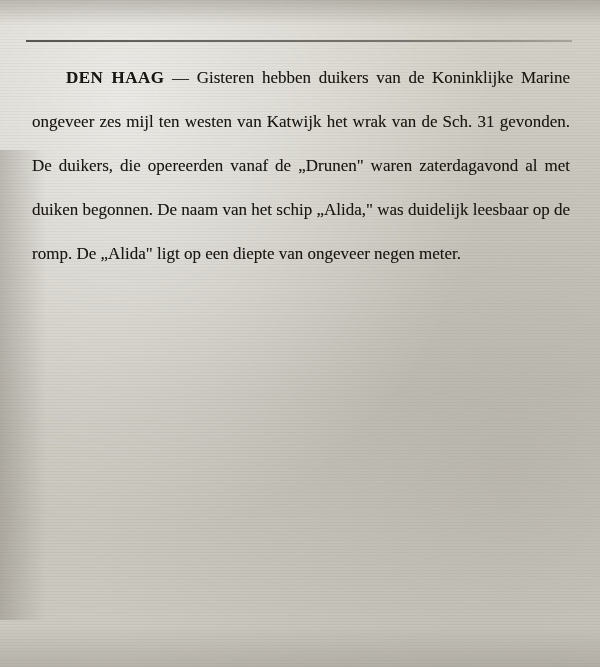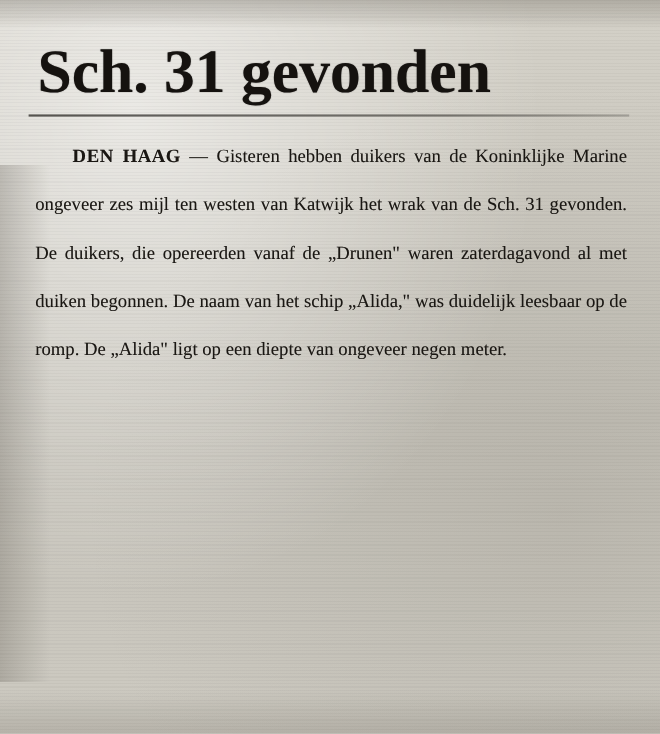--- a/index.html
+++ b/index.html
@@ -106,21 +106,20 @@
 </style>
 </head>
 <body>
 
 <div class="clipping">
 
   <div class="smudge-top"></div>
   <div class="smudge-left"></div>
   <div class="smudge-bottom"></div>
 
-  <h1 class="headline">Sch. 31 gevonden</h1>
 
   <div class="rule"></div>
 
   <div class="body-text">
     <span class="para">
       <span class="lead">DEN HAAG</span><span class="dash"> — </span>
       <span>Gisteren hebben duikers van de Koninklijke Marine ongeveer zes mijl ten westen van Katwijk het wrak van de Sch. 31 gevonden. De duikers, die opereerden vanaf de „Drunen" waren zaterdagavond al met duiken begonnen. De naam van het schip „Alida," was duidelijk leesbaar op de romp. De „Alida" ligt op een diepte van ongeveer negen meter.</span>
     </span>
   </div>
 

